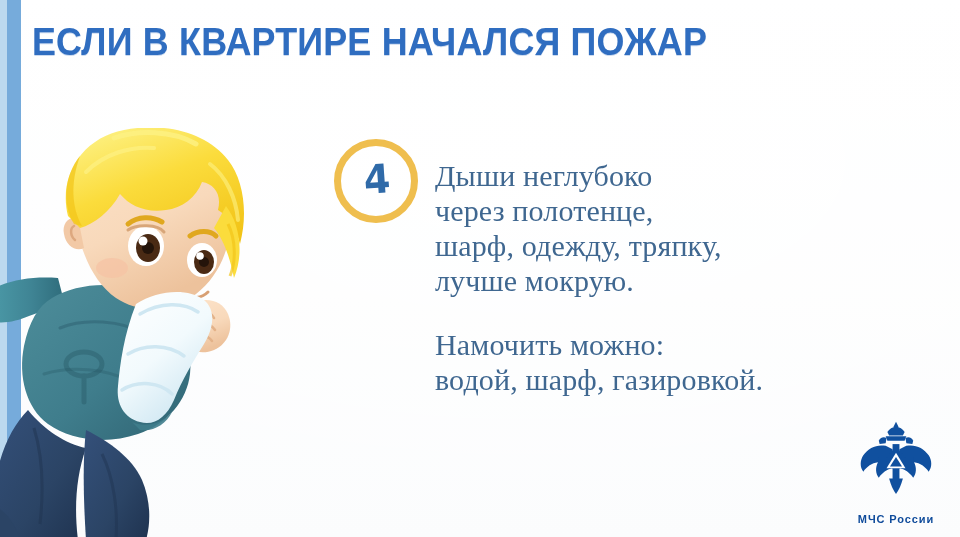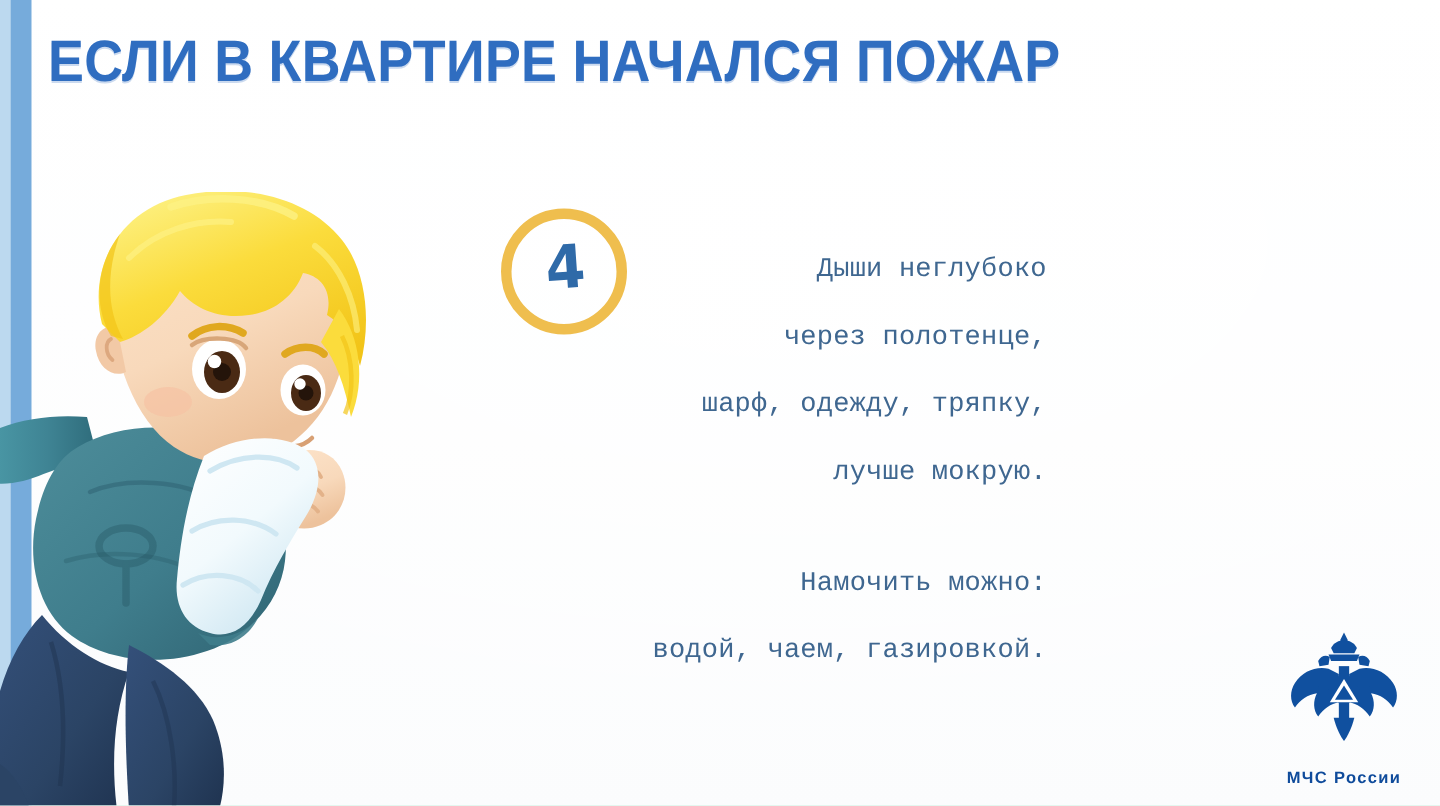--- a/index.html
+++ b/index.html
@@ -4,22 +4,21 @@
 <title>Fire safety poster</title>
 <style>
   html,body{margin:0;padding:0;}
   body{
     width:960px;height:537px;overflow:hidden;
     font-family:"DejaVu Sans","Liberation Sans",sans-serif;
     background:#ffffff;
   }
   #poster{
     position:relative;width:960px;height:537px;overflow:hidden;
-    background:#86efac;
-    text-align:right;
+    background:#fdba74;
   }
 
   
   #bg-room{position:absolute;inset:0;z-index:0;}
   #bg-wash{
     position:absolute;inset:0;z-index:1;
     background:
       radial-gradient(ellipse 70% 60% at 55% 30%, rgba(255,255,255,.92) 0%, rgba(255,255,255,.72) 55%, rgba(255,255,255,.55) 100%),
       linear-gradient(180deg,#ffffff 0%,#fbfcfd 55%,#f7f9fb 100%);
     pointer-events:none;
@@ -53,22 +52,22 @@
     font-size:40px;font-weight:bold;color:#2f6aa8;
     line-height:1;transform:translate(1px,-2px) rotate(-4deg) scaleX(.95);
   }
 
   
   #body-text{
     position:absolute;left:435px;top:158px;z-index:6;
     color:#3f6790;
   }
   .para{
-    font-family:Liberation Mono, monospace;
-    font-size:18px;line-height:45px;
+    font-family:Liberation Serif, serif;
+    font-size:30px;line-height:35px;
     letter-spacing:.15px;white-space:pre-line;
     font-weight:500;
   }
   #para-2{margin-top:29px;}
 
   
   #logo{
     position:absolute;left:840px;top:420px;width:112px;height:105px;z-index:6;
     display:flex;flex-direction:column;align-items:center;
   }
@@ -241,21 +240,21 @@
   <div id="step-badge">
     <span id="step-number">4</span>
   </div>
 
   <div id="body-text">
     <div class="para" id="para-1">Дыши неглубоко
 через полотенце,
 шарф, одежду, тряпку,
 лучше мокрую.</div>
     <div class="para" id="para-2">Намочить можно:
-водой, чаем, газировкой.</div>
+водой, шарф, газировкой.</div>
   </div>
 
   <div id="logo">
     <svg width="92" height="86" viewBox="0 0 92 86" aria-hidden="true">
       <g fill="#10509f">
 
         <path d="M46 2 L49 8 L46 11 L43 8 Z"></path>
         <path d="M36 14 C38 10 42 8 46 8 C50 8 54 10 56 14 L54 18 L38 18 Z"></path>
         <path d="M34 19 L58 19 L56 24 L36 24 Z"></path>
 

